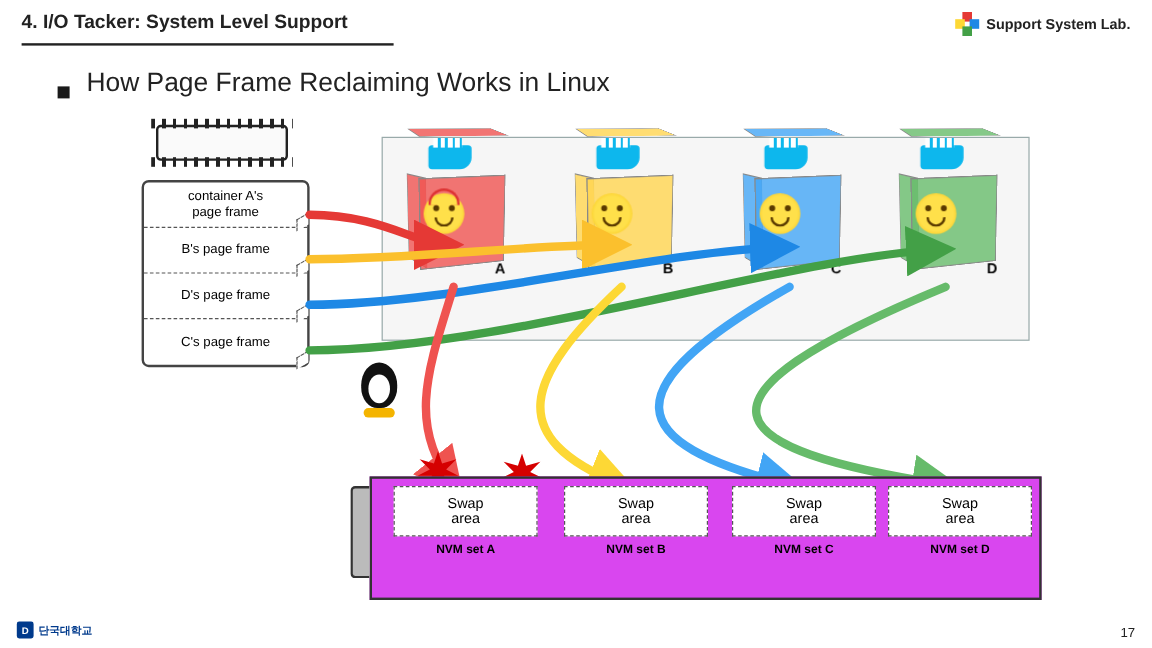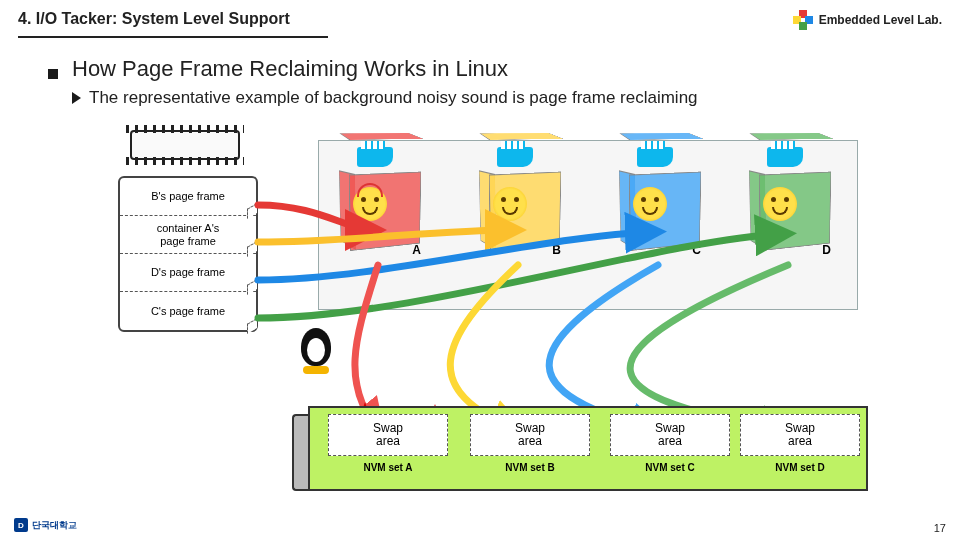--- a/index.html
+++ b/index.html
@@ -10,21 +10,21 @@
   .lab{display:flex;align-items:center;gap:6px}
   .lab-txt{font-size:12px;font-weight:700;color:#222}
   .lab-logo{width:20px;height:20px;position:relative}
   .lab-logo span{position:absolute;width:8px;height:8px}
   .lb-r{background:#e53935;top:0;left:6px}
   .lb-y{background:#fdd835;top:6px;left:0}
   .lb-b{background:#1e88e5;top:6px;left:12px}
   .lb-g{background:#43a047;top:12px;left:6px}
 
   .content{padding:18px 40px 0 48px}
-  .bullet{display:flex;align-items:center;gap:14px;margin-bottom:6px}
+  .bullet{display:flex;align-items:flex-end;gap:14px;margin-bottom:6px}
   .sq{width:10px;height:10px;background:#1a1a1a;margin-top:10px}
   .h2{font-size:22px;font-weight:400;color:#222}
   .sub{display:flex;align-items:center;gap:8px;margin-left:24px}
   .tri{width:0;height:0;border-left:9px solid #1a1a1a;border-top:6px solid transparent;border-bottom:6px solid transparent}
   .sub-txt{font-size:17px;color:#222}
 
   .diagram{position:relative;margin:22px 0 0 70px;height:360px}
 
   
   .ram{position:absolute;left:0;top:0;width:150px}
@@ -66,21 +66,21 @@
 
   
   svg.arrows{position:absolute;left:0;top:0;width:760px;height:370px;pointer-events:none}
   .arr{stroke-width:7;fill:none;stroke-linecap:round}
 
   
   .burst{position:absolute;width:34px;height:34px}
   .burst svg{width:34px;height:34px}
 
   
-  .ssd{position:absolute;left:190px;top:276px;width:560px;height:85px;border:2px solid #333;background:#bef264}
+  .ssd{position:absolute;left:190px;top:293px;width:560px;height:103px;border:2px solid #333;background:#d946ef}
   .ssd:before{content:"";position:absolute;left:-18px;top:6px;width:14px;height:73px;background:#bbb;border:2px solid #333;border-right:none;border-radius:4px 0 0 4px}
   .nvm{position:absolute;top:6px;width:120px;text-align:center}
   .swap{height:42px;border:1.5px dashed #555;background:#fff;display:flex;align-items:center;justify-content:center;font-size:12px;line-height:1.1}
   .nvm-lbl{font-size:10px;font-weight:700;margin-top:6px}
   .nA{left:18px}.nB{left:160px}.nC{left:300px}.nD{left:430px}
 
   .footer-logo{position:absolute;left:14px;bottom:8px;font-size:9px;font-weight:700;color:#003a8c;display:flex;align-items:center;gap:4px}
   .fl-badge{width:14px;height:14px;background:#003a8c;color:#fff;font-size:8px;display:flex;align-items:center;justify-content:center;border-radius:2px}
   .pg{position:absolute;right:14px;bottom:6px;font-size:11px;color:#222}
 </style>
@@ -89,47 +89,43 @@
 
 <div class="header">
   <div class="title">4. I/O Tacker: System Level Support</div>
   <div class="lab">
     <div class="lab-logo">
       <span class="lb-r"></span>
         <span class="lb-y"></span>
         <span class="lb-b"></span>
         <span class="lb-g"></span>
     </div>
-    <div class="lab-txt">Embedded Level Lab.</div>
+    <div class="lab-txt">Support System Lab.</div>
   </div>
 </div>
 <div class="title-rule"></div>
 
 <div class="content">
   <div class="bullet">
     <div class="sq"></div>
     <div class="h2">How Page Frame Reclaiming Works in Linux</div>
   </div>
-  <div class="sub">
-    <div class="tri"></div>
-    <div class="sub-txt">The representative example of background noisy sound is page frame reclaiming</div>
-  </div>
 
   <div class="diagram">
 
     <div class="ram">
       <div class="ram-ic"></div>
       <div class="ram-stack">
         <div class="ram-row">
-            <span>B's page frame</span>
-            <span class="tab"></span>
-          </div>
-        <div class="ram-row">
             <span style="white-space:pre-line">container A's
 page frame</span>
+            <span class="tab"></span>
+          </div>
+        <div class="ram-row">
+            <span>B's page frame</span>
             <span class="tab"></span>
           </div>
         <div class="ram-row">
             <span>D's page frame</span>
             <span class="tab"></span>
           </div>
         <div class="ram-row">
             <span>C's page frame</span>
             <span class="tab"></span>
           </div>

